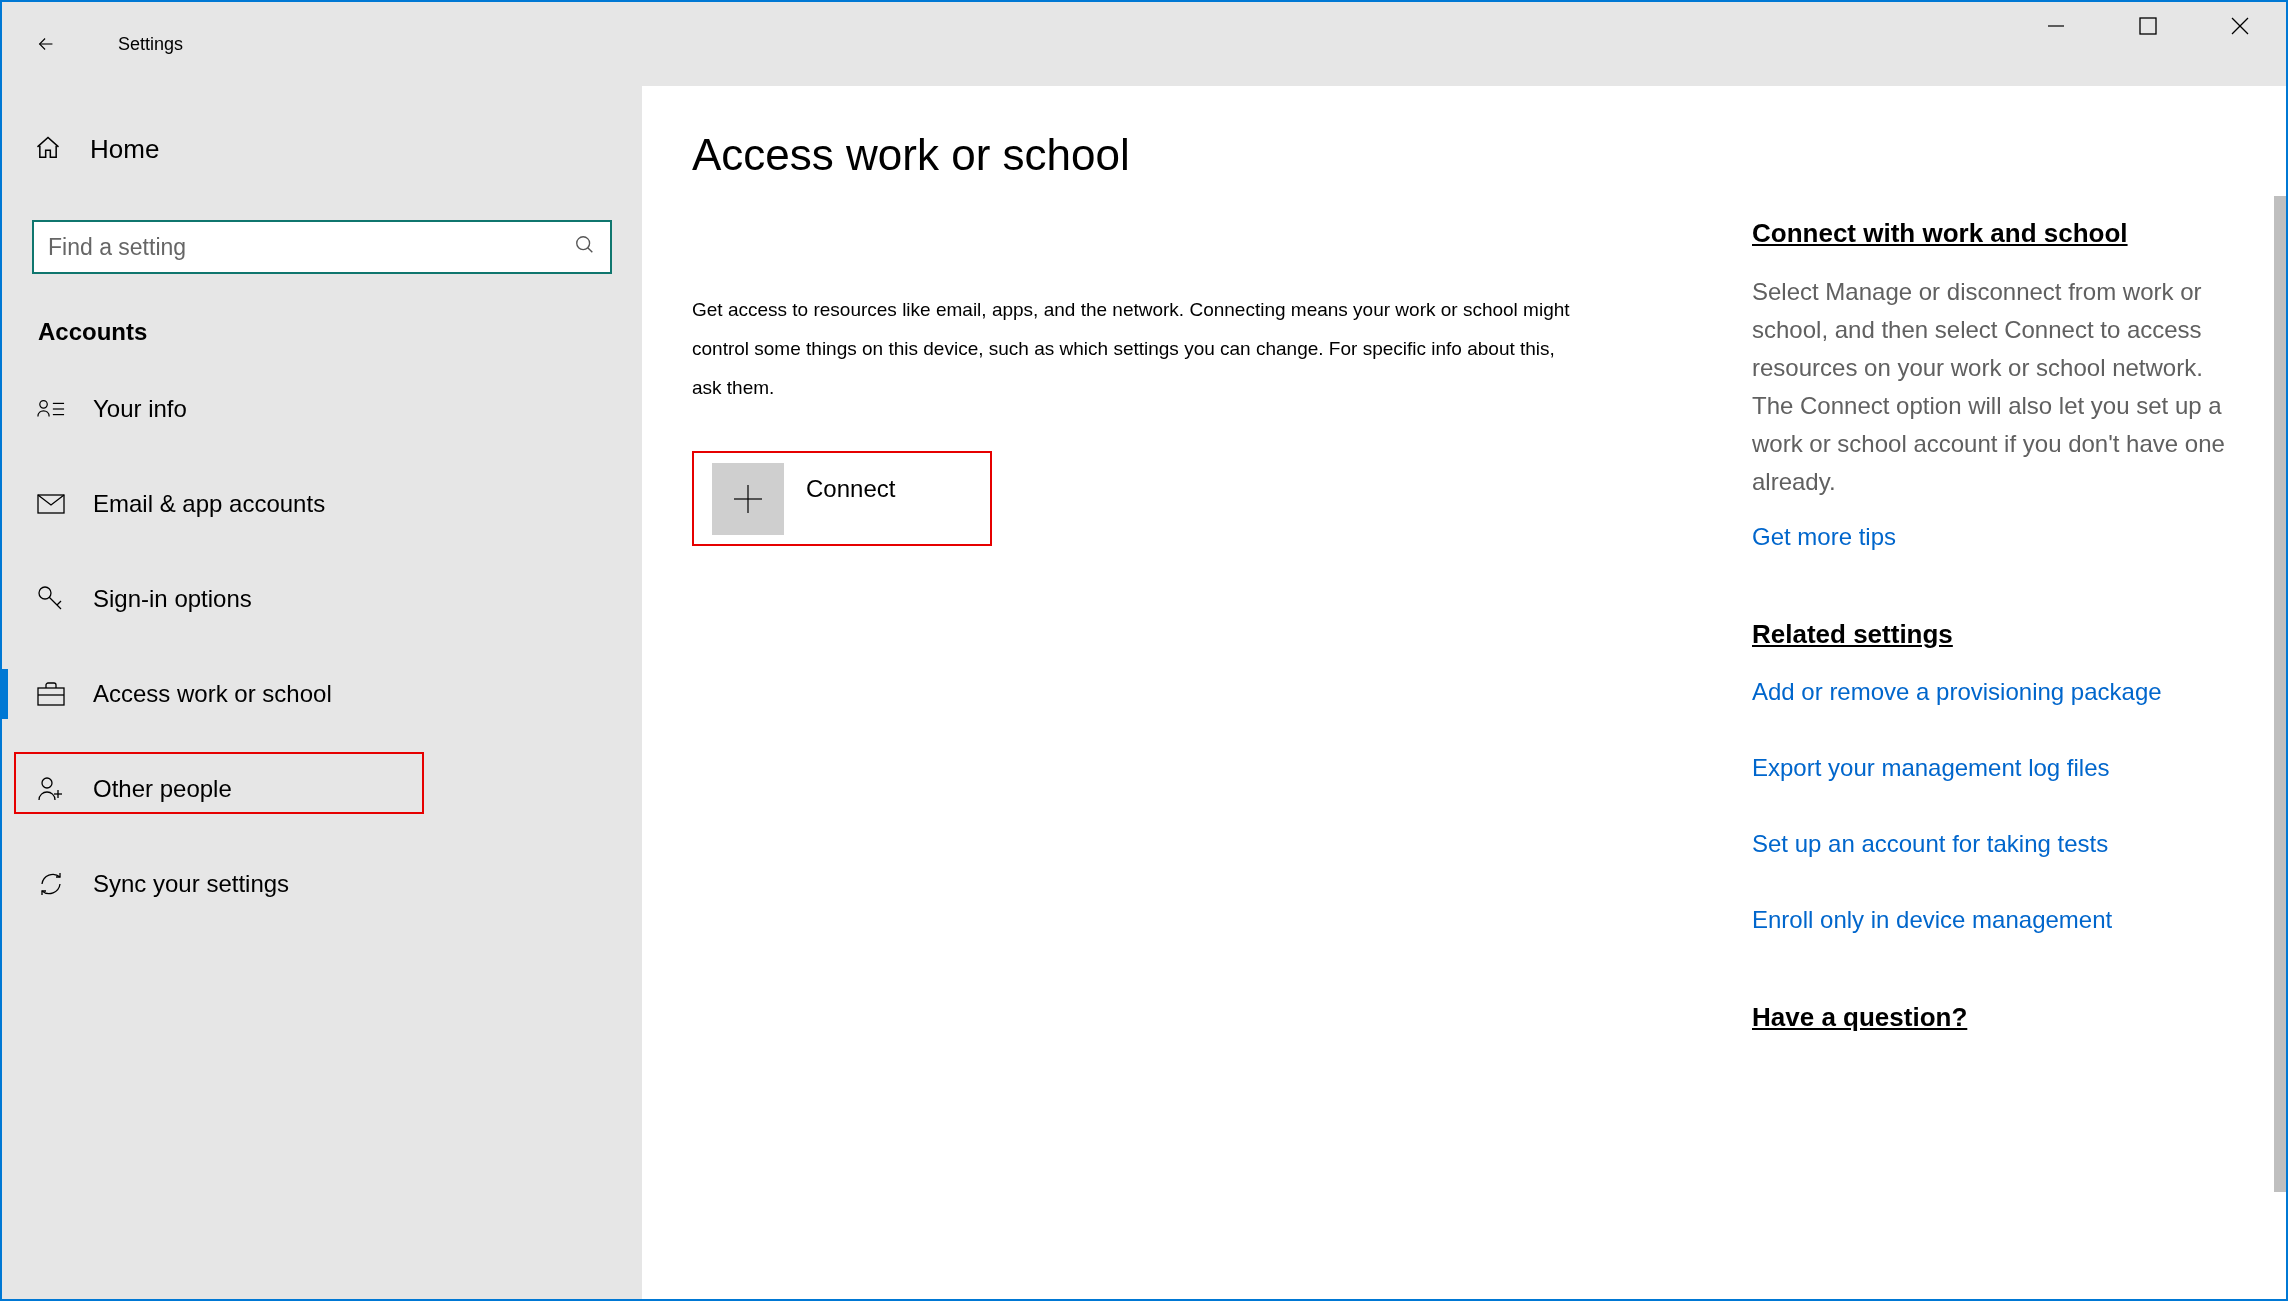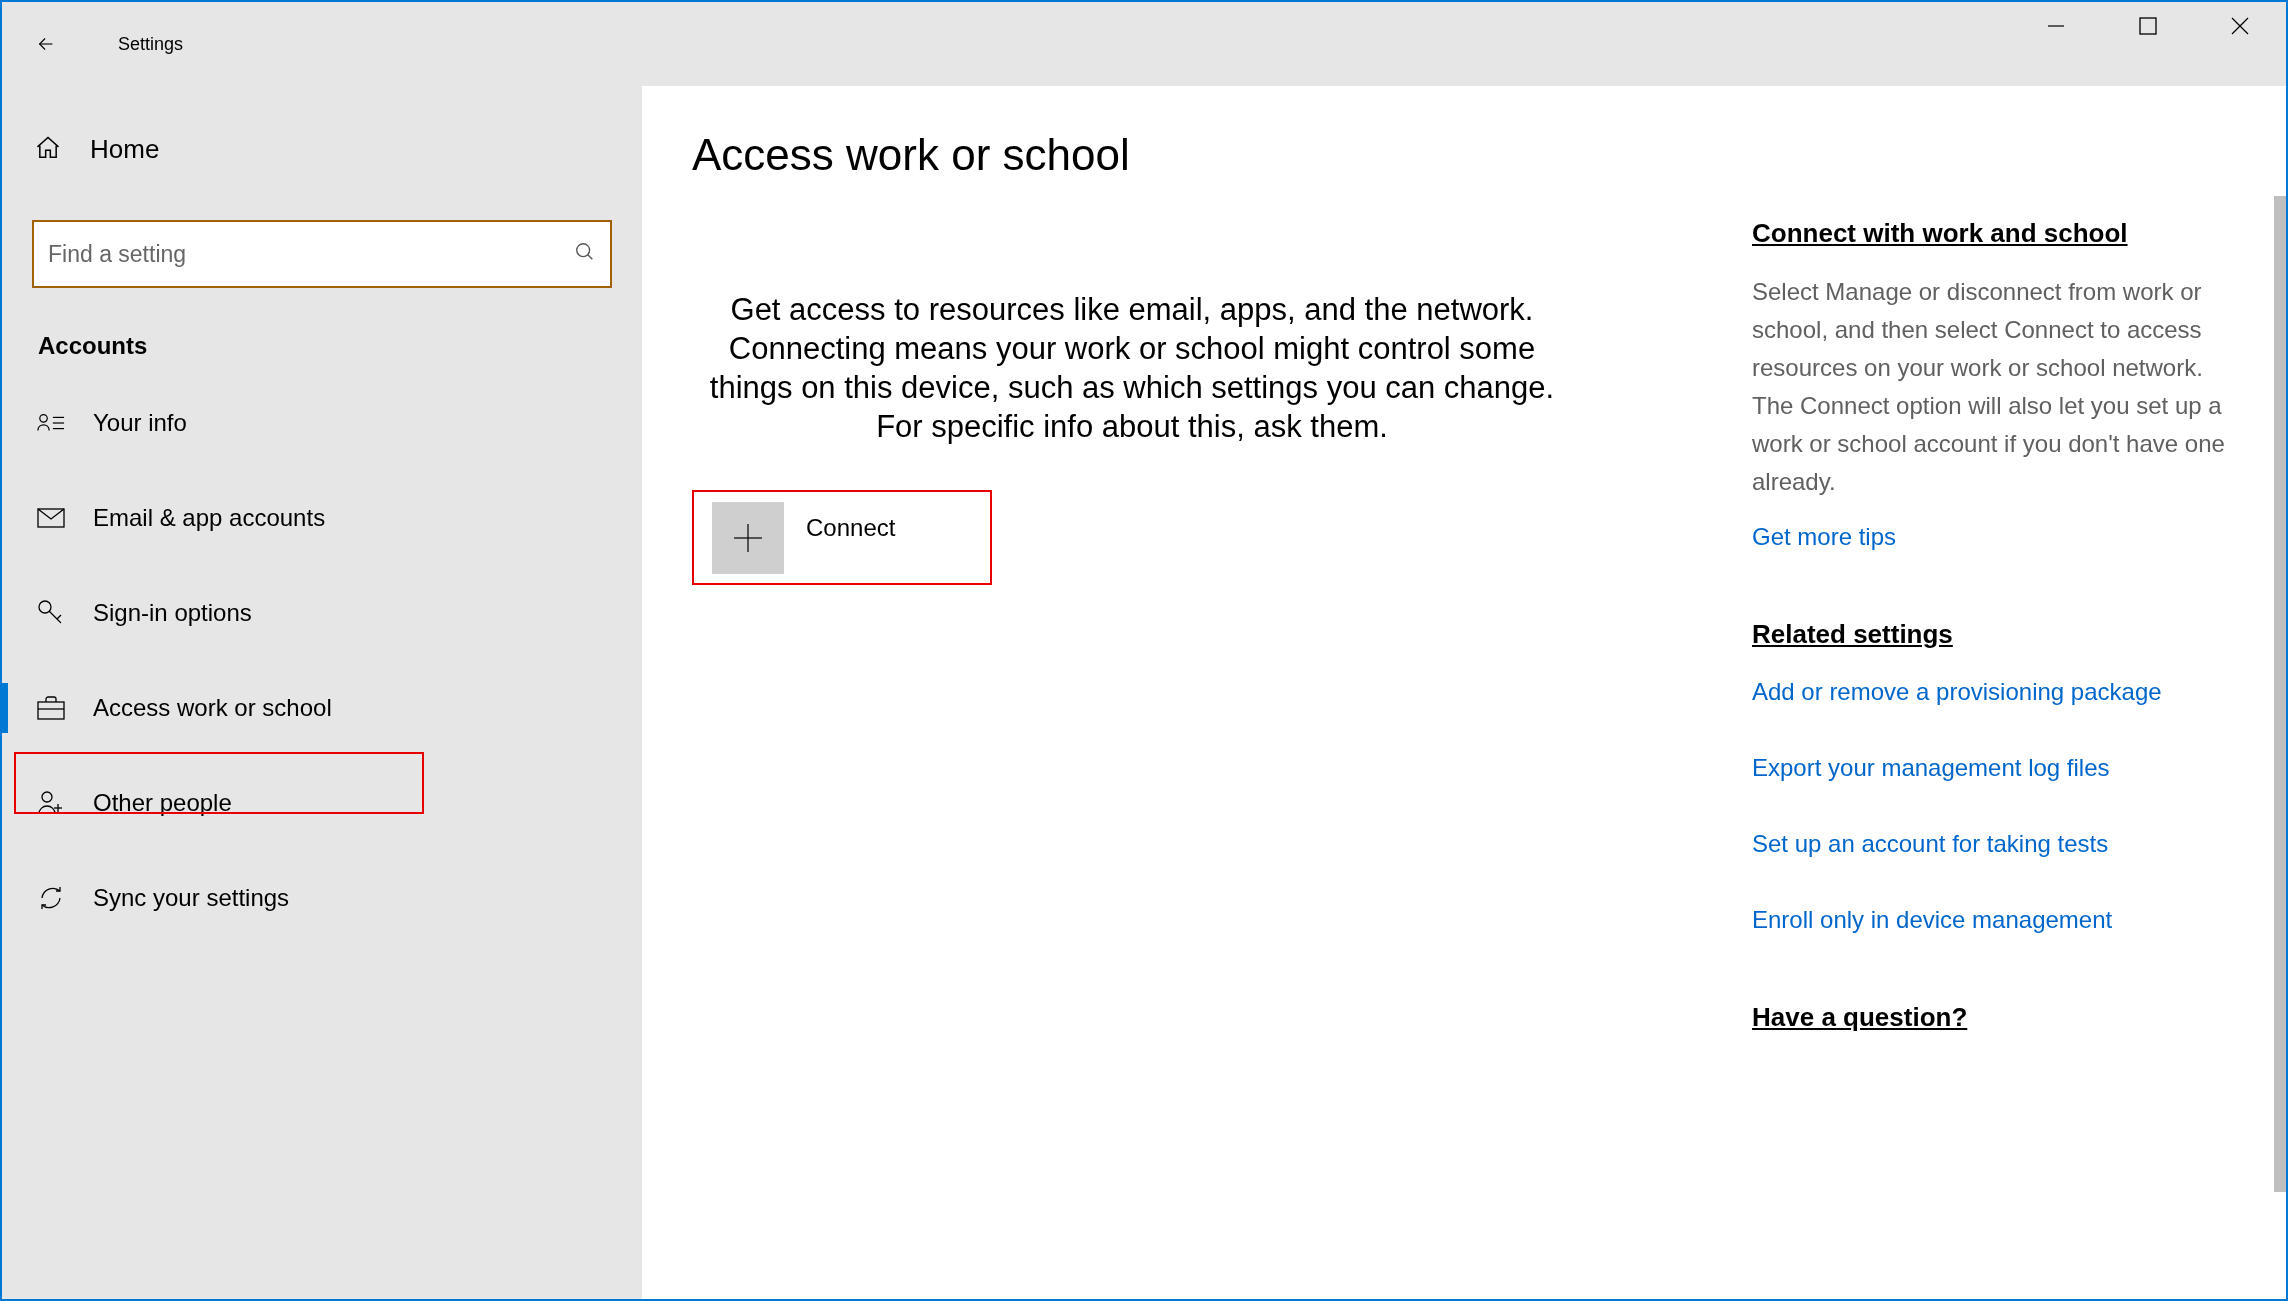--- a/index.html
+++ b/index.html
@@ -86,22 +86,22 @@
       padding-left: 32px;
       cursor: pointer;
       gap: 28px;
     }
     .home-label {
       font-size: 26px;
       color: #000;
     }
     .search-box {
       margin: 26px 30px 0 30px;
-      height: 68px;
-      border: 2px solid #a16207;
+      height: 54px;
+      border: 2px solid #0f766e;
       background: #ffffff;
       display: flex;
       align-items: center;
       padding: 0 14px;
     }
     .search-input {
       flex: 1;
       border: none;
       background: transparent;
       font-size: 23px;
@@ -172,26 +172,25 @@
       width: 920px;
       flex-shrink: 0;
     }
     .page-heading {
       font-size: 44px;
       font-weight: 400;
       color: #000;
       margin-bottom: 110px;
     }
     .description {
-      font-size: 31px;
+      font-size: 19px;
       line-height: 39px;
       color: #000;
       max-width: 880px;
       margin-bottom: 44px;
-      text-align: center;
     }
     .connect-btn {
       display: flex;
       align-items: center;
       width: 300px;
       height: 95px;
       border: 2px solid #e60000;
       padding: 14px 18px;
       cursor: pointer;
       gap: 22px;

